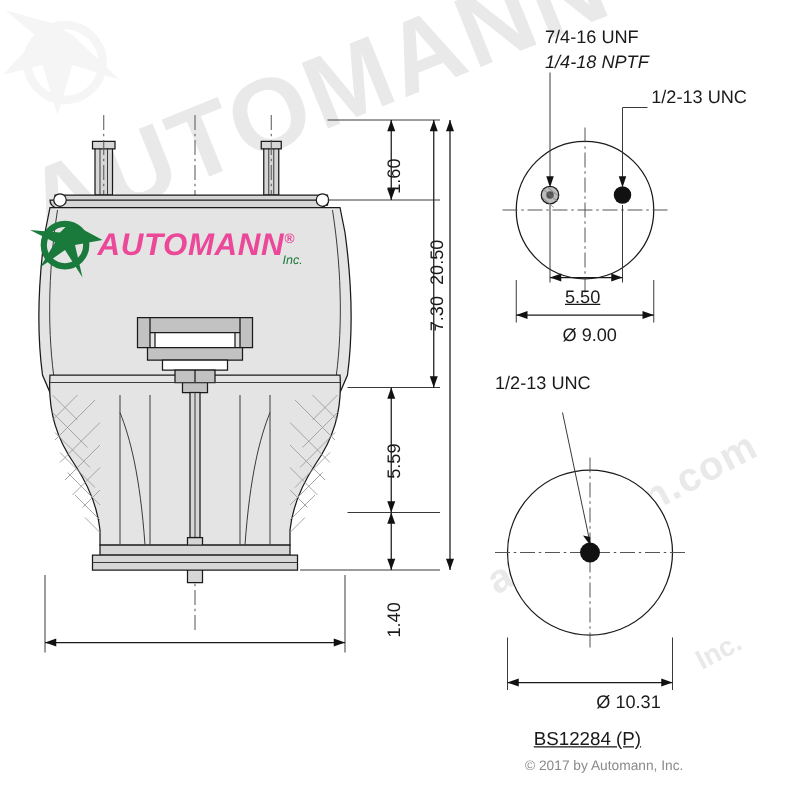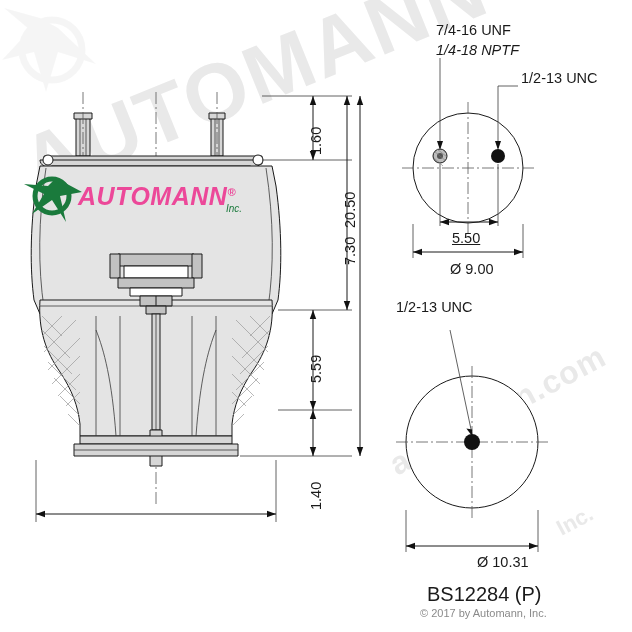--- a/index.html
+++ b/index.html
@@ -251,17 +251,17 @@
   <div class="dimtext" style="left:436px; top:22px;">7/4-16 UNF</div>
   <div class="dimtext" style="left:436px; top:42px;font-style:italic;">1/4-18 NPTF</div>
   <div class="dimtext" style="left:521px; top:70px;">1/2-13 UNC</div>
 
   <div class="dimtext" style="left:452px; top:230px;text-decoration:underline;">5.50</div>
   <div class="dimtext" style="left:450px; top:261px;">Ø 9.00</div>
 
   <div class="dimtext" style="left:396px; top:299px;">1/2-13 UNC</div>
   <div class="dimtext" style="left:437px; top:554px;margin-left:40px;">Ø 10.31</div>
 
-  <div class="dimtext" style="left:427px; top:583px; font-size:20px;">BS12284 (P)</div>
+  <div class="dimtext" style="left:427px; top:583px; font-size:15px;text-decoration:underline;">BS12284 (P)</div>
 
   <div class="footer" style="left:420px; top:607px;">© 2017 by Automann, Inc.</div>
 
 </div>
 
 </body></html>

